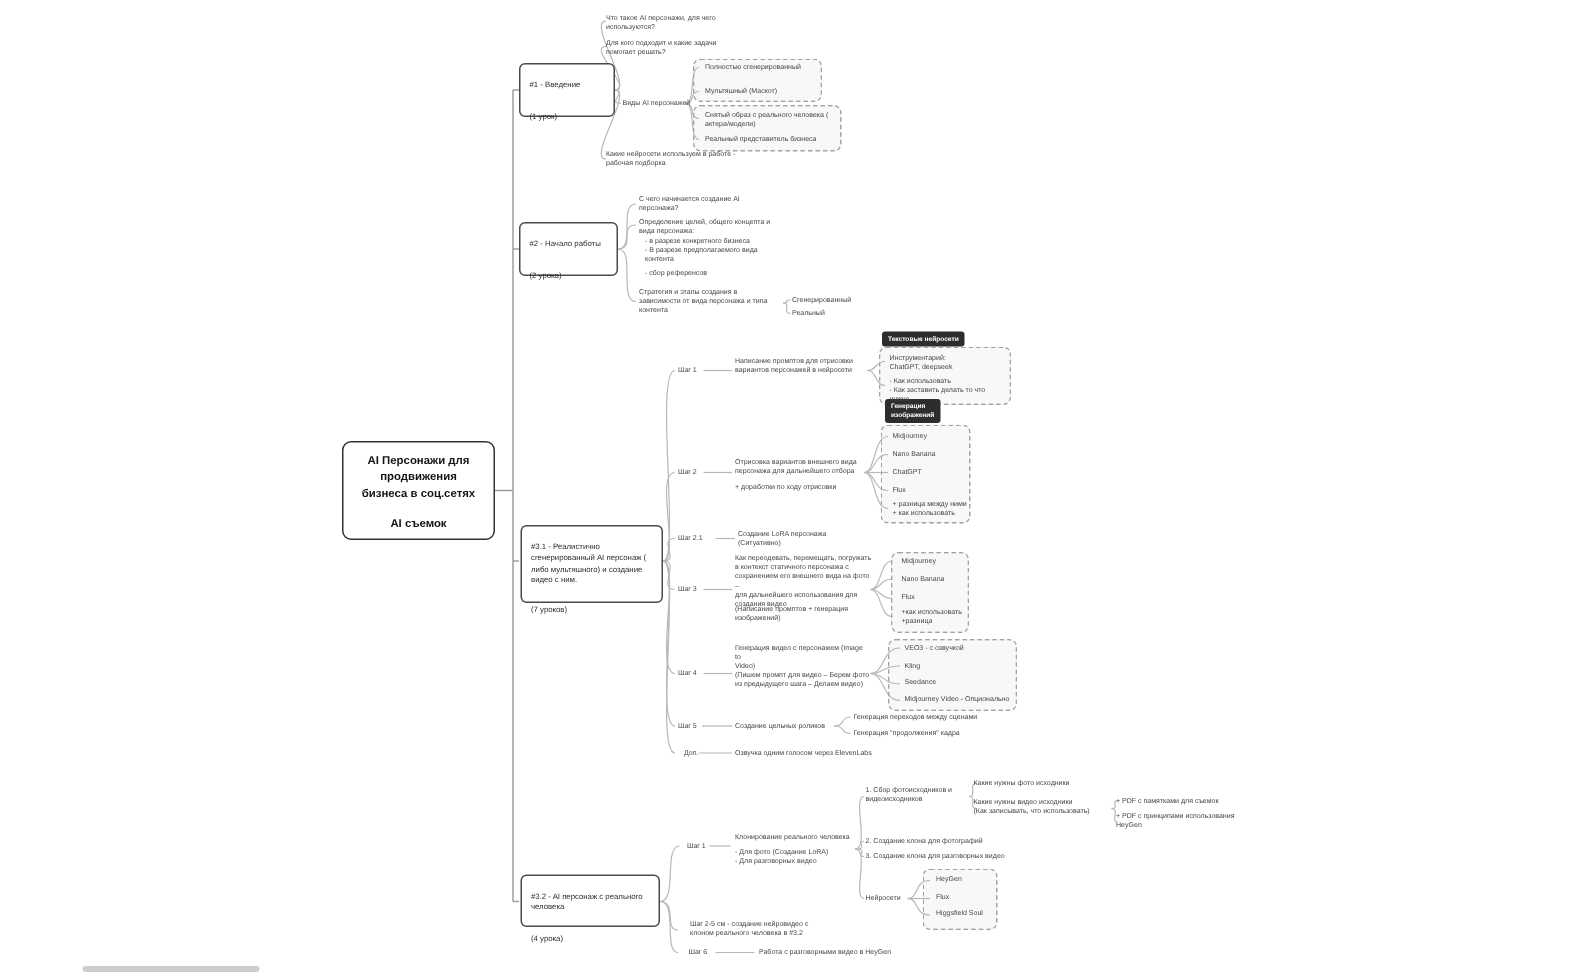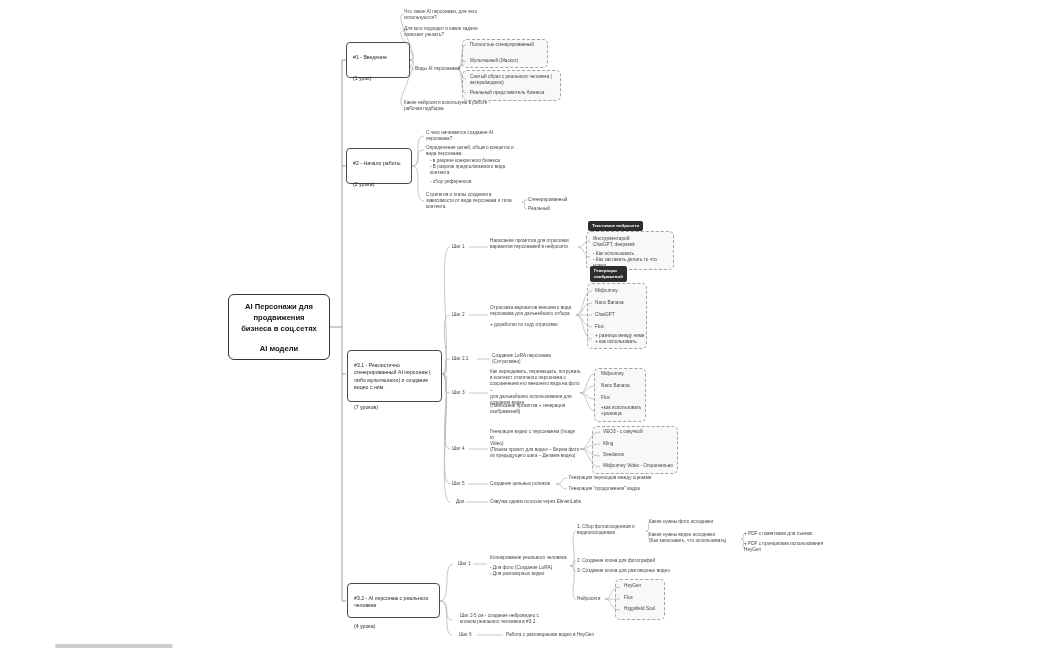--- a/index.html
+++ b/index.html
@@ -110,21 +110,21 @@
   <div class="group" style="left:615px;top:579px;width:48px;height:39px;"></div>
 
   <div class="badge" style="left:588px;top:221px;">Текстовые нейросети</div>
   <div class="badge" style="left:590px;top:266px;">Генерация
 изображений</div>
 
   <div class="topic root" style="left:228px;top:294px;width:102px;height:66px;">
     <div>AI Персонажи для
 продвижения
 бизнеса в соц.сетях</div>
-    <div class="sub">AI модели</div>
+    <div class="sub">AI съемок</div>
   </div>
 
   <div class="topic" style="left:346px;top:42px;width:64px;height:36px;">
     <div>#1 - Введение</div>
     <div class="cnt">(1 урок)</div>
   </div>
   <div class="topic" style="left:346px;top:148px;width:66px;height:36px;">
     <div>#2 - Начало работы</div>
     <div class="cnt">(2 урока)</div>
   </div>

